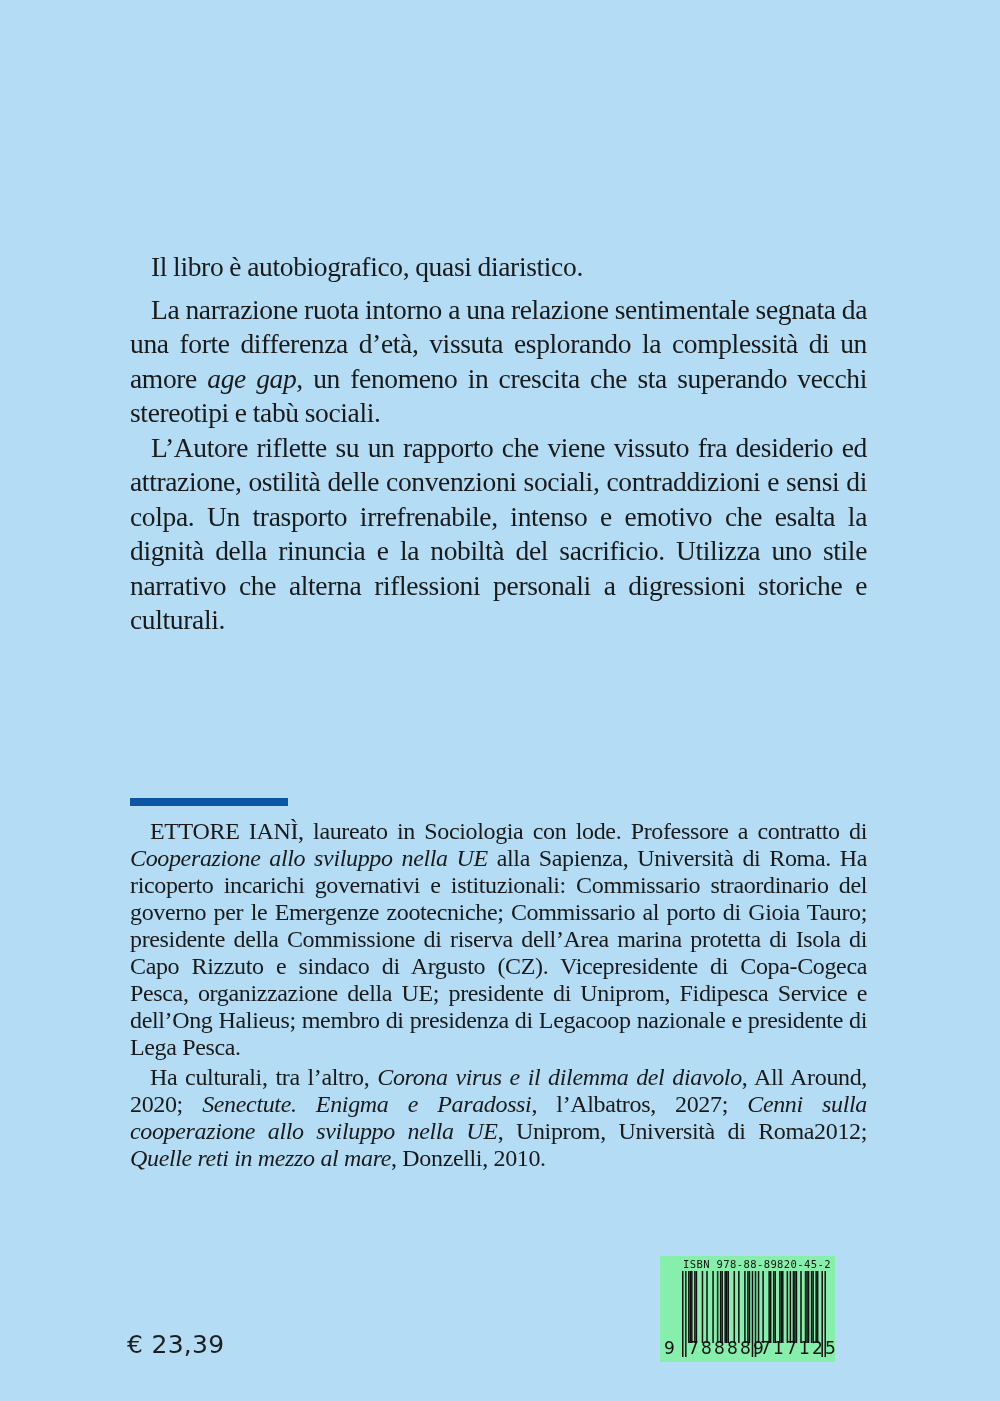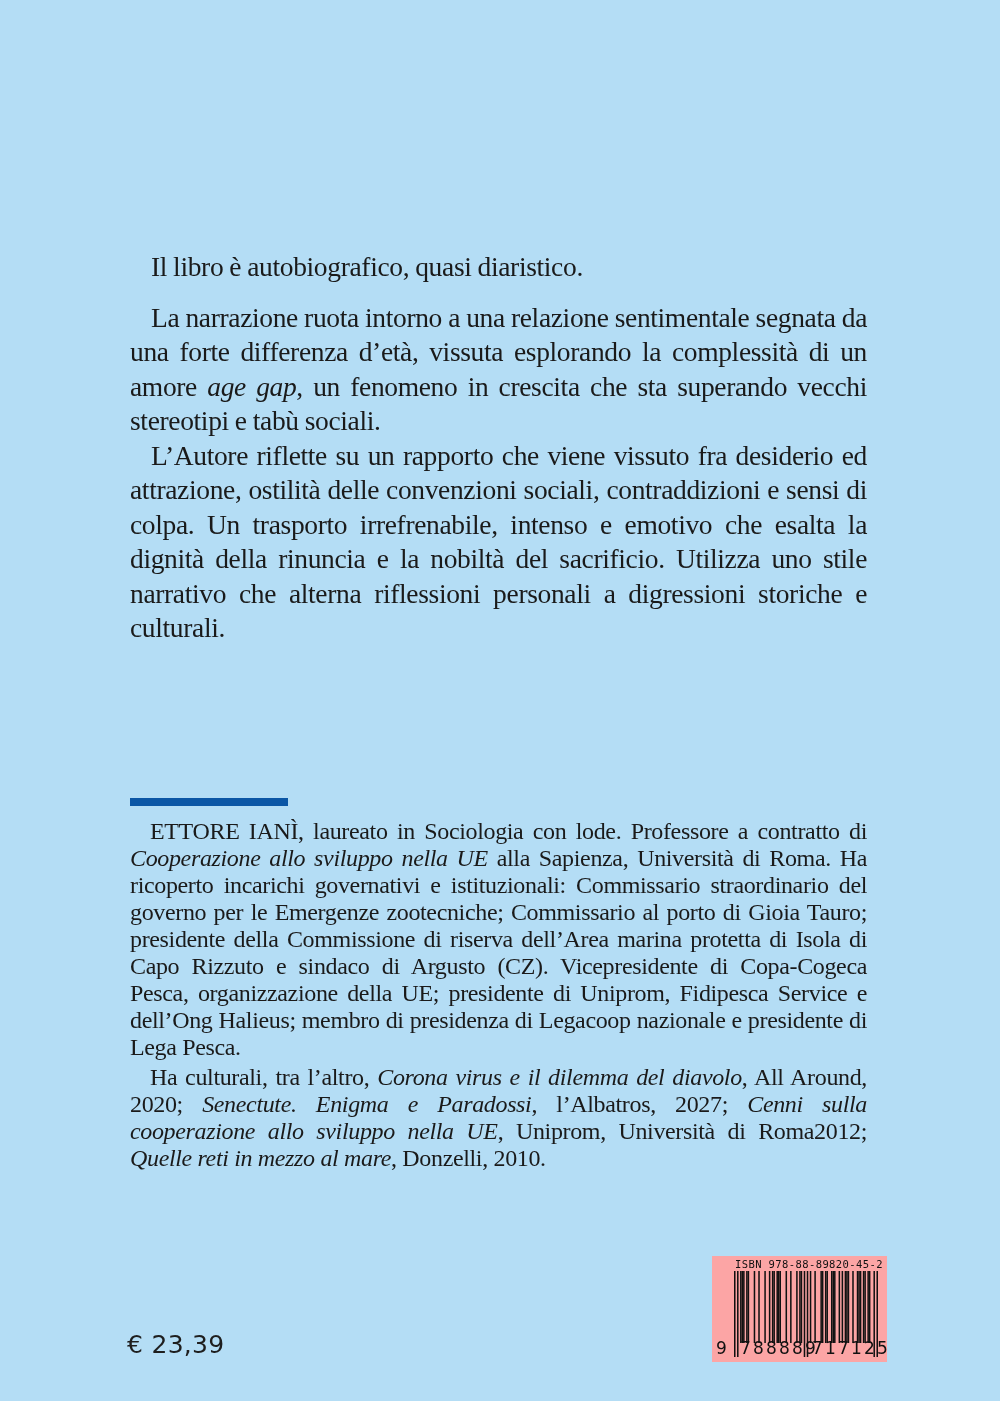--- a/index.html
+++ b/index.html
@@ -16,21 +16,21 @@
     left: 130px; top: 250px;
     width: 737px;
     font-size: 27.5px;
     line-height: 34.5px;
     text-align: justify;
     letter-spacing: -0.35px;
     word-spacing: -0.5px;
   }
   .blurb p { margin: 0; text-indent: 21px; }
   .blurb p.last { text-align-last: left; }
-  .blurb p:nth-child(1) { margin-bottom: 16px; }
+  .blurb p:nth-child(1) { margin-bottom: 8px; }
   .blurb em { }
 
   .rule {
     position: absolute;
     left: 130px; top: 798px;
     width: 158px; height: 8px;
     background: #0b56a5;
   }
 
   .bio {
@@ -50,23 +50,23 @@
     position: absolute;
     left: 127px; top: 1330px;
     font-family: "DejaVu Sans", "Liberation Sans", sans-serif;
     font-size: 25px;
     color: #1e1e1e;
     letter-spacing: 0.3px;
   }
 
   .barcode-box {
     position: absolute;
-    left: 712px; top: 1256px;
+    left: 660px; top: 1256px;
     width: 175px; height: 106px;
-    background: #fca5a5;
+    background: #86efac;
   }
   .isbn-text {
     position: absolute;
     left: 23px; top: 2px;
     font-family: "DejaVu Sans Mono", "Liberation Mono", monospace;
     font-size: 10.5px;
     letter-spacing: 0.4px;
     color: #111;
     white-space: nowrap;
   }

